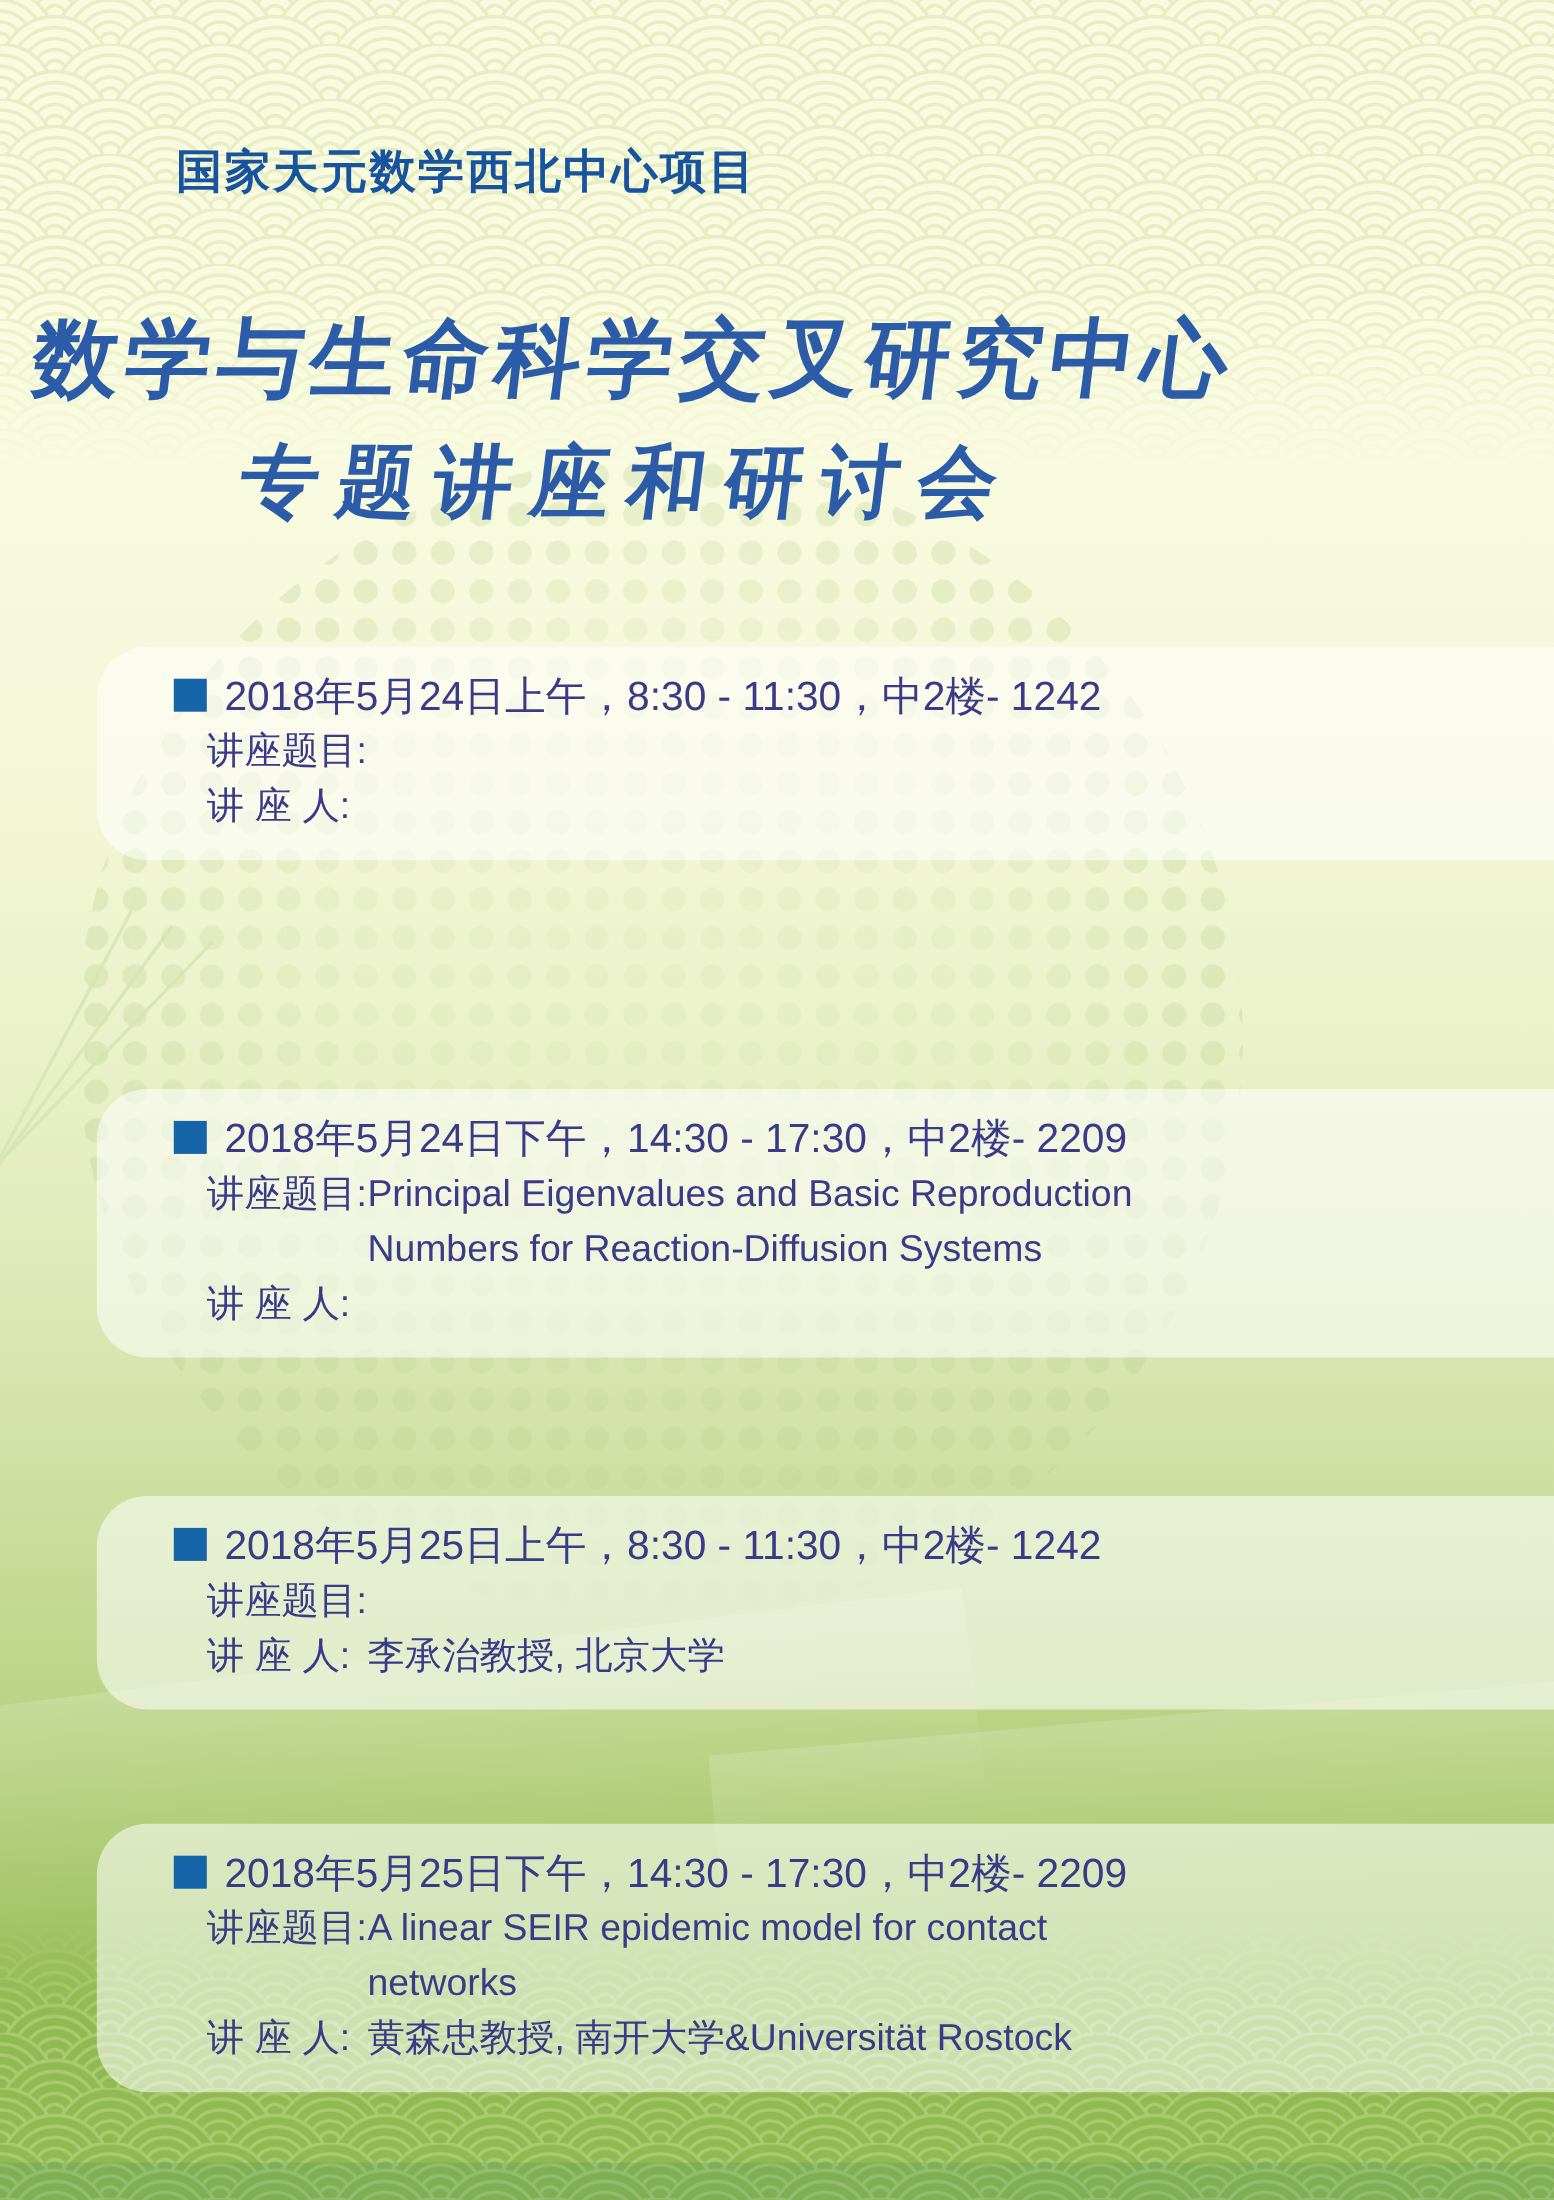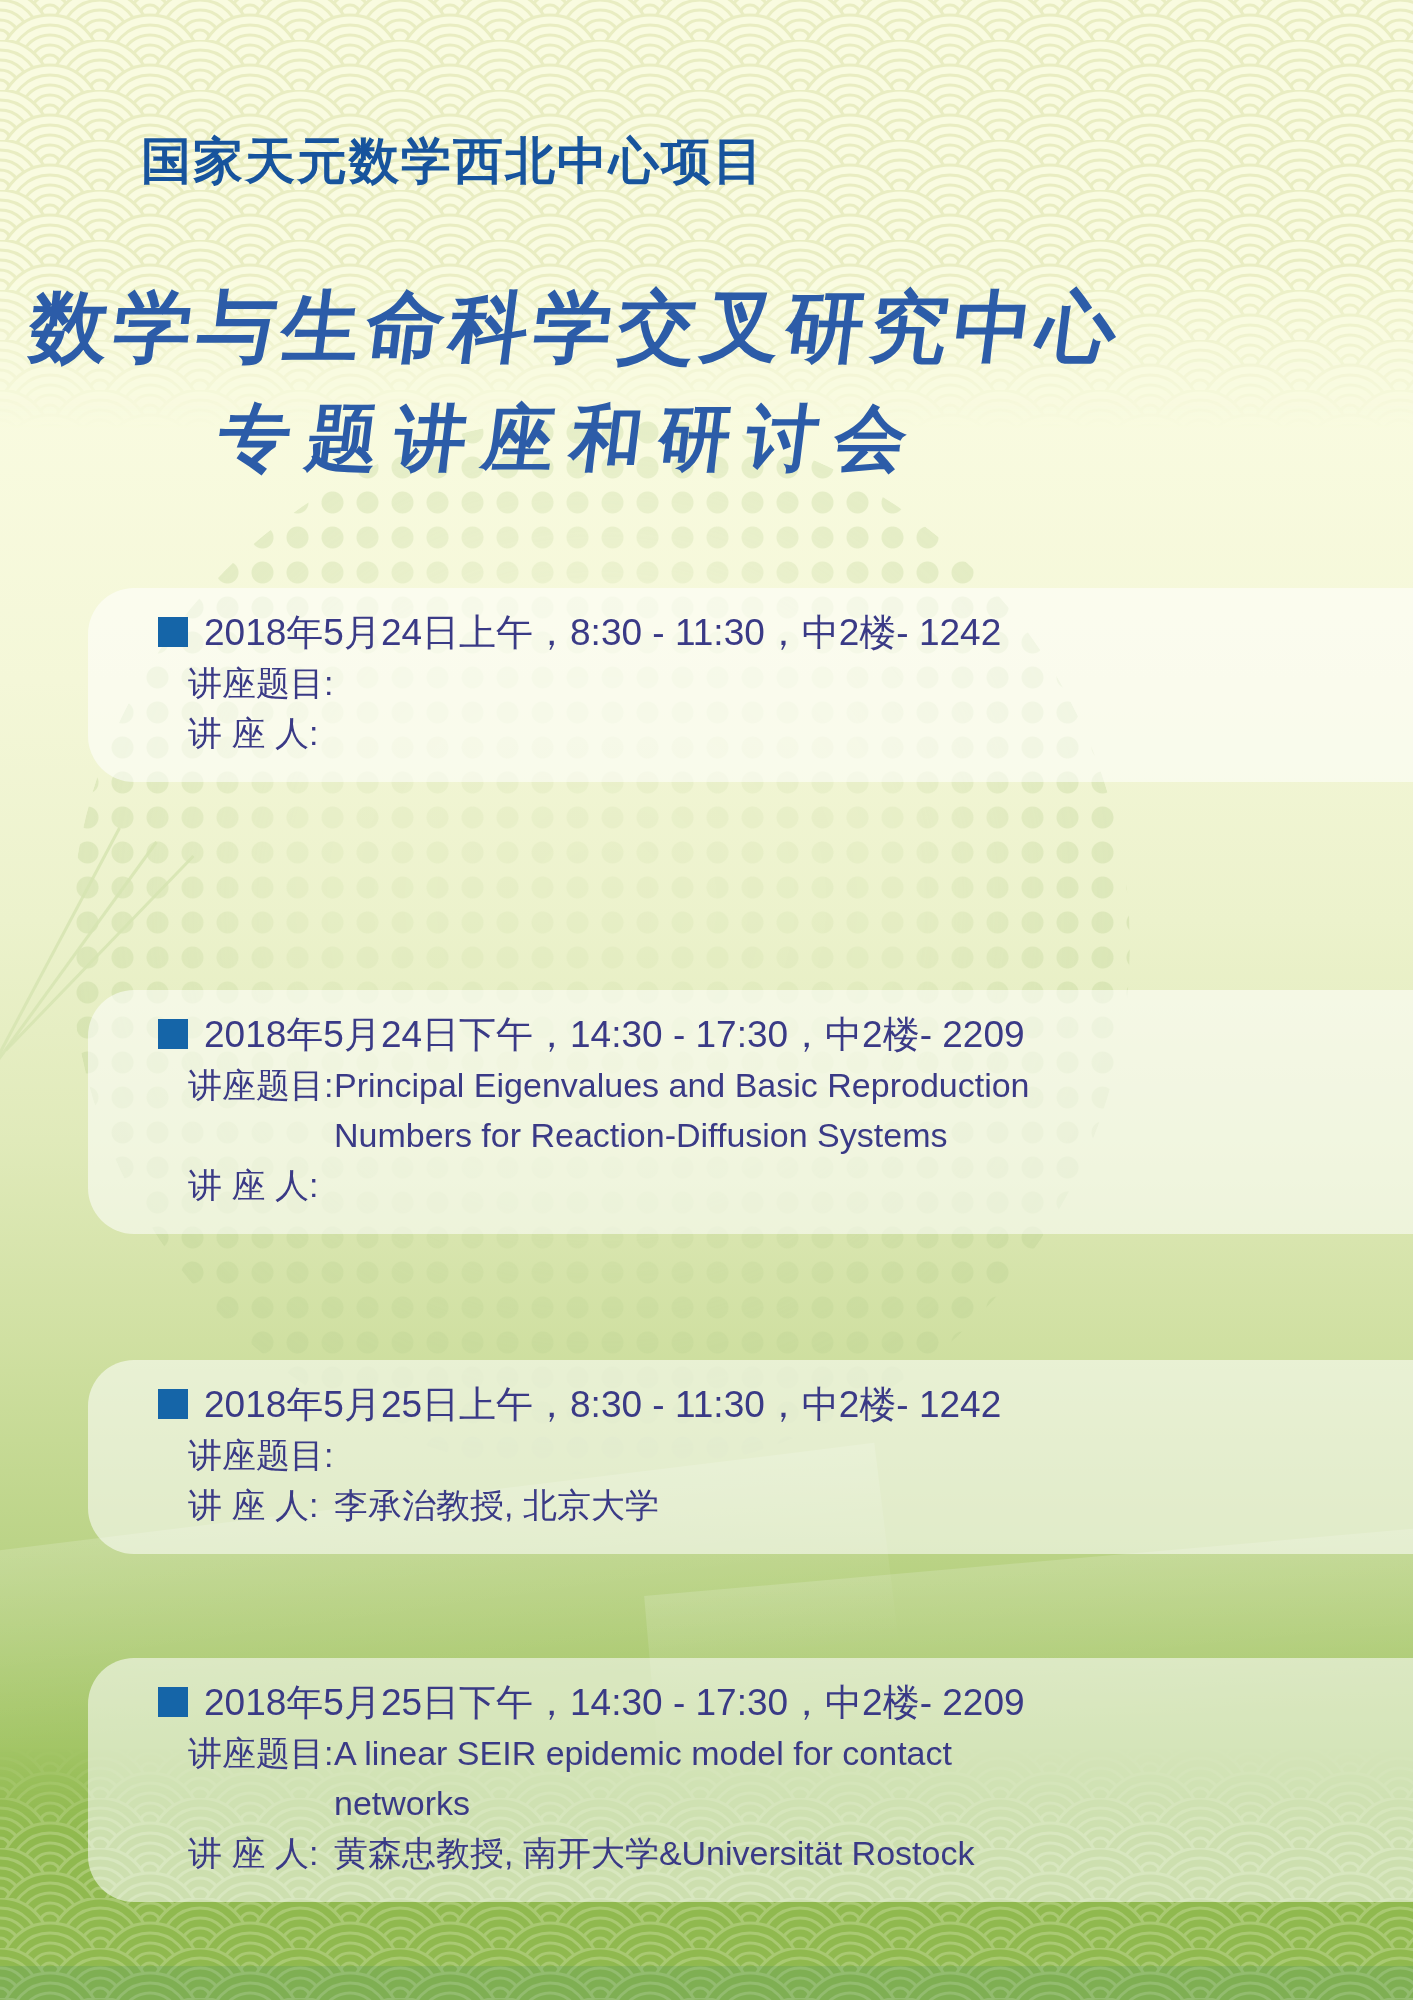--- a/index.html
+++ b/index.html
@@ -40,22 +40,22 @@
     -webkit-mask-image:radial-gradient(circle at 50% 46%, rgba(0,0,0,.3) 0%, rgba(0,0,0,.38) 40%, rgba(0,0,0,.72) 58%, rgba(0,0,0,.95) 78%, #000 100%);
     mask-image:radial-gradient(circle at 50% 46%, rgba(0,0,0,.3) 0%, rgba(0,0,0,.38) 40%, rgba(0,0,0,.72) 58%, rgba(0,0,0,.95) 78%, #000 100%);
   }
   .ray{position:absolute;width:3px;height:270px;background:rgba(214,228,178,0.85);
        transform-origin:top center;z-index:0;}
   .sheet{position:absolute;z-index:0;background:linear-gradient(180deg,rgba(255,255,255,0.16),rgba(255,255,255,0));}
   .sheet.s1{left:-60px;top:1500px;width:950px;height:200px;transform:rotate(-7deg);}
   .sheet.s2{left:650px;top:1560px;width:820px;height:170px;transform:rotate(-5deg);}
 
   .program-label{
-    position:absolute;left:141px;top:128px;z-index:2;
-    font-size:50px;font-weight:800;letter-spacing:2px;
+    position:absolute;left:160px;top:128px;z-index:2;
+    font-size:42px;font-weight:800;letter-spacing:2px;
     color:var(--header_blue,#17549d);
   }
   .calligraphy{
     position:absolute;left:20px;top:268px;width:1100px;z-index:2;
     text-align:center;color:var(--title_blue,#2c5ca8);
     font-family:"DejaVu Serif","Liberation Serif",serif;
     font-weight:700;transform:skewX(-7deg);
   }
   .calligraphy .l1{font-size:78px;line-height:118px;letter-spacing:6px;}
   .calligraphy .l2{font-size:72px;line-height:104px;letter-spacing:16px;padding-left:16px;}

